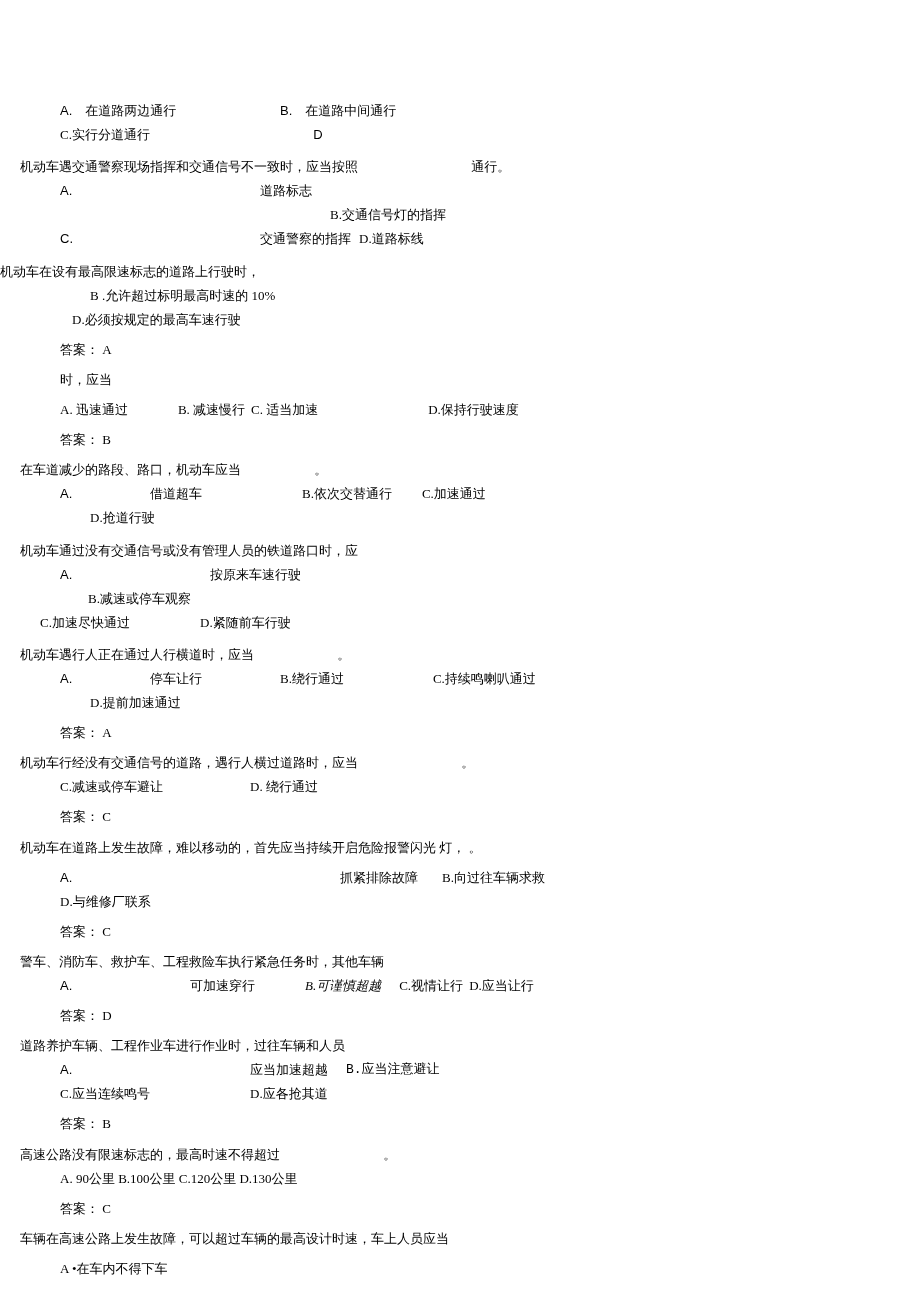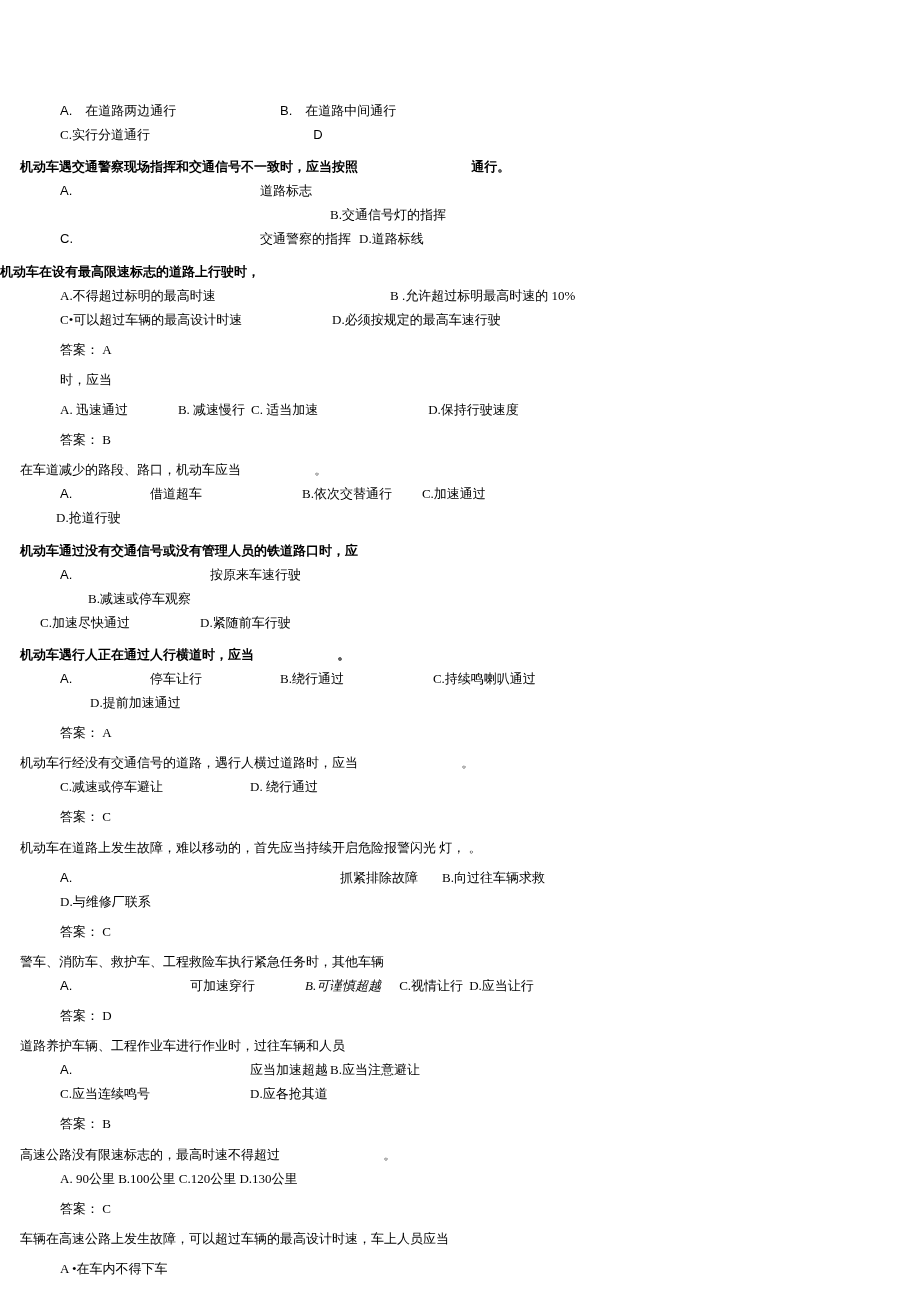--- a/index.html
+++ b/index.html
@@ -17,21 +17,21 @@
     .row { margin-bottom: 2px; }
     .opt-line { display: flex; flex-wrap: wrap; }
     .seg { display: inline-block; }
     .letter { font-family: Arial, sans-serif; }
     .gap-s { margin-left: 20px; }
     .gap-l { margin-left: 120px; }
     .indent1 { padding-left: 20px; }
     .indent2 { padding-left: 60px; }
     .w180 { width: 200px; }
     .mb { margin-bottom: 8px; }
-    .mt { margin-top: 10px; font-weight: bold; }
+    .mt { margin-top: 10px; }
   </style>
 </head>
 <body>
 
 <div class="content row opt-line">
   <span class="seg w180"><span class="letter">A.</span>&nbsp;&nbsp;&nbsp;&nbsp;<span>在道路两边通行</span></span>
   <span class="seg gap-s"><span class="letter">B.</span>&nbsp;&nbsp;&nbsp;&nbsp;<span>在道路中间通行</span></span>
 </div>
 <div class="content row">
   <span>C.实行分道通行</span>
@@ -50,25 +50,23 @@
   <span>B.交通信号灯的指挥</span>
 </div>
 <div class="content row opt-line">
   <span class="seg w180 letter">C.</span>
   <span class="seg">交通警察的指挥</span>
   <span class="seg" style="margin-left:8px;">D.道路标线</span>
 </div>
 
 <div class="far-left row mt">机动车在设有最高限速标志的道路上行驶时，</div>
 <div class="content row opt-line">
-  <span class="seg" style="width:300px;">A.不得超过标明的最高时速</span>
   <span class="seg" style="margin-left:30px;">B .允许超过标明最高时速的 10%</span>
 </div>
 <div class="content row opt-line mb">
-  <span class="seg" style="width:260px;">C•可以超过车辆的最高设计时速</span>
   <span class="seg" style="margin-left:12px;">D.必须按规定的最高车速行驶</span>
 </div>
 <div class="content row mb">答案：  A</div>
 
 <div class="content row mb">时，应当</div>
 <div class="content row opt-line mb">
   <span class="seg">A. 迅速通过</span>
   <span class="seg" style="margin-left:50px;">B. 减速慢行</span>
   <span class="seg" style="margin-left:6px;">C. 适当加速</span>
   <span class="seg" style="margin-left:110px;">D.保持行驶速度</span>
@@ -78,21 +76,21 @@
 <div class="content row indent1">
   <span>在车道减少的路段、路口，机动车应当</span>
   <span style="margin-left:70px;">。</span>
 </div>
 <div class="content row opt-line">
   <span class="seg letter" style="width:90px;">A.</span>
   <span class="seg">借道超车</span>
   <span class="seg" style="margin-left:100px;">B.依次交替通行</span>
   <span class="seg" style="margin-left:30px;">C.加速通过</span>
 </div>
-<div class="content row" style="padding-left:56px;">
+<div class="content row" style="padding-left:90px;">
   <span>D.抢道行驶</span>
 </div>
 
 <div class="content row indent1 mt">机动车通过没有交通信号或没有管理人员的铁道路口时，应</div>
 <div class="content row opt-line indent2">
   <span class="seg letter" style="width:150px;">A.</span>
   <span class="seg">按原来车速行驶</span>
 </div>
 <div class="content row" style="padding-left:88px;">
   <span>B.减速或停车观察</span>
@@ -145,21 +143,21 @@
   <span class="seg" style="margin-left:50px;font-style:italic;">B.可谨慎超越</span>
   <span class="seg" style="margin-left:18px;">C.视情让行</span>
   <span class="seg" style="margin-left:6px;">D.应当让行</span>
 </div>
 <div class="content row mb">答案：  D</div>
 
 <div class="content row indent1">道路养护车辆、工程作业车进行作业时，过往车辆和人员</div>
 <div class="content row opt-line">
   <span class="seg letter" style="width:190px;">A.</span>
   <span class="seg">应当加速超越</span>
-  <span class="seg" style="margin-left:2px;">B.应当注意避让</span>
+  <span class="seg" style="margin-left:18px;font-family:Liberation Mono, monospace;">B.应当注意避让</span>
 </div>
 <div class="content row opt-line mb">
   <span class="seg" style="width:190px;">C.应当连续鸣号</span>
   <span class="seg">D.应各抢其道</span>
 </div>
 <div class="content row mb">答案：  B</div>
 
 <div class="content row indent1">
   <span>高速公路没有限速标志的，最高时速不得超过</span>
   <span style="margin-left:100px;">。</span>

